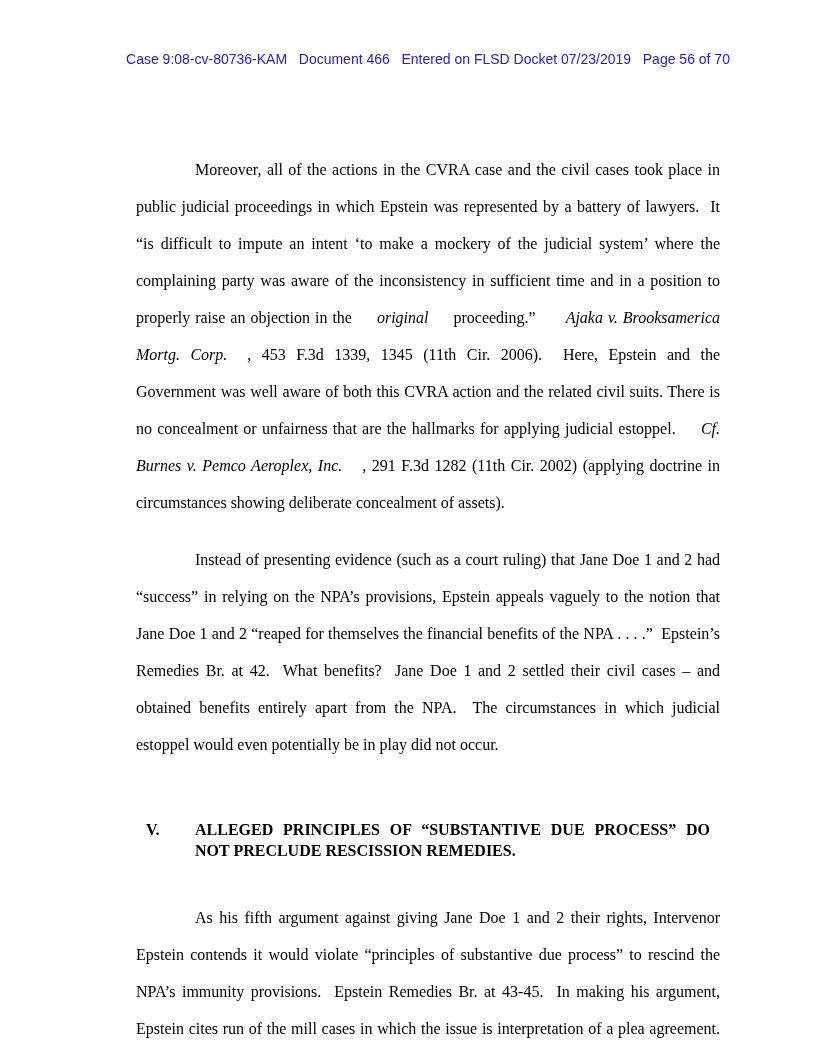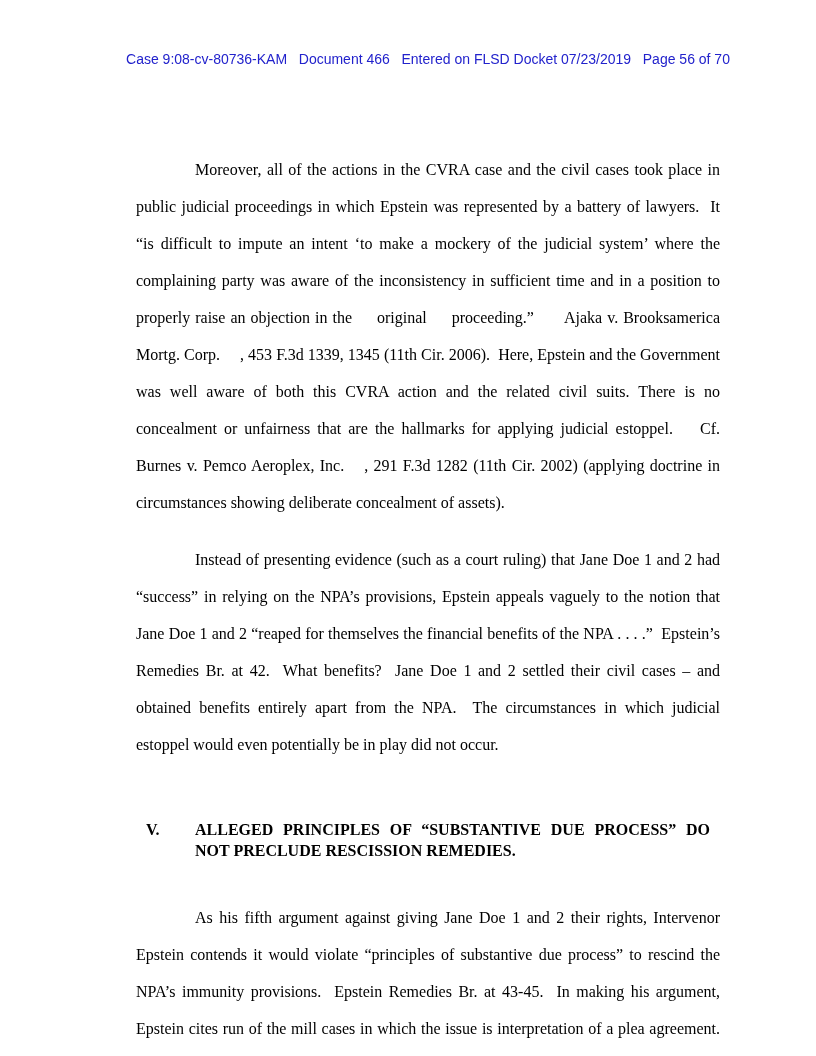--- a/index.html
+++ b/index.html
@@ -27,21 +27,21 @@
     margin-top: 63px;
     padding: 0 96px;
   }
   .para {
     font-size: 16px;
     line-height: 37px;
     text-align: justify;
     text-indent: 49px;
     white-space: pre-wrap;
   }
-  .italic { }
+  .italic { font-style: italic; }
   .heading {
     display: flex;
     margin: 26px 0 8px 0;
     font-weight: bold;
     font-size: 16px;
     line-height: 21px;
   }
   .heading-num { flex: 0 0 49px; width: 49px; }
   .heading-text { flex: 1; text-align: justify; white-space: pre-wrap; }
   .page-number {

